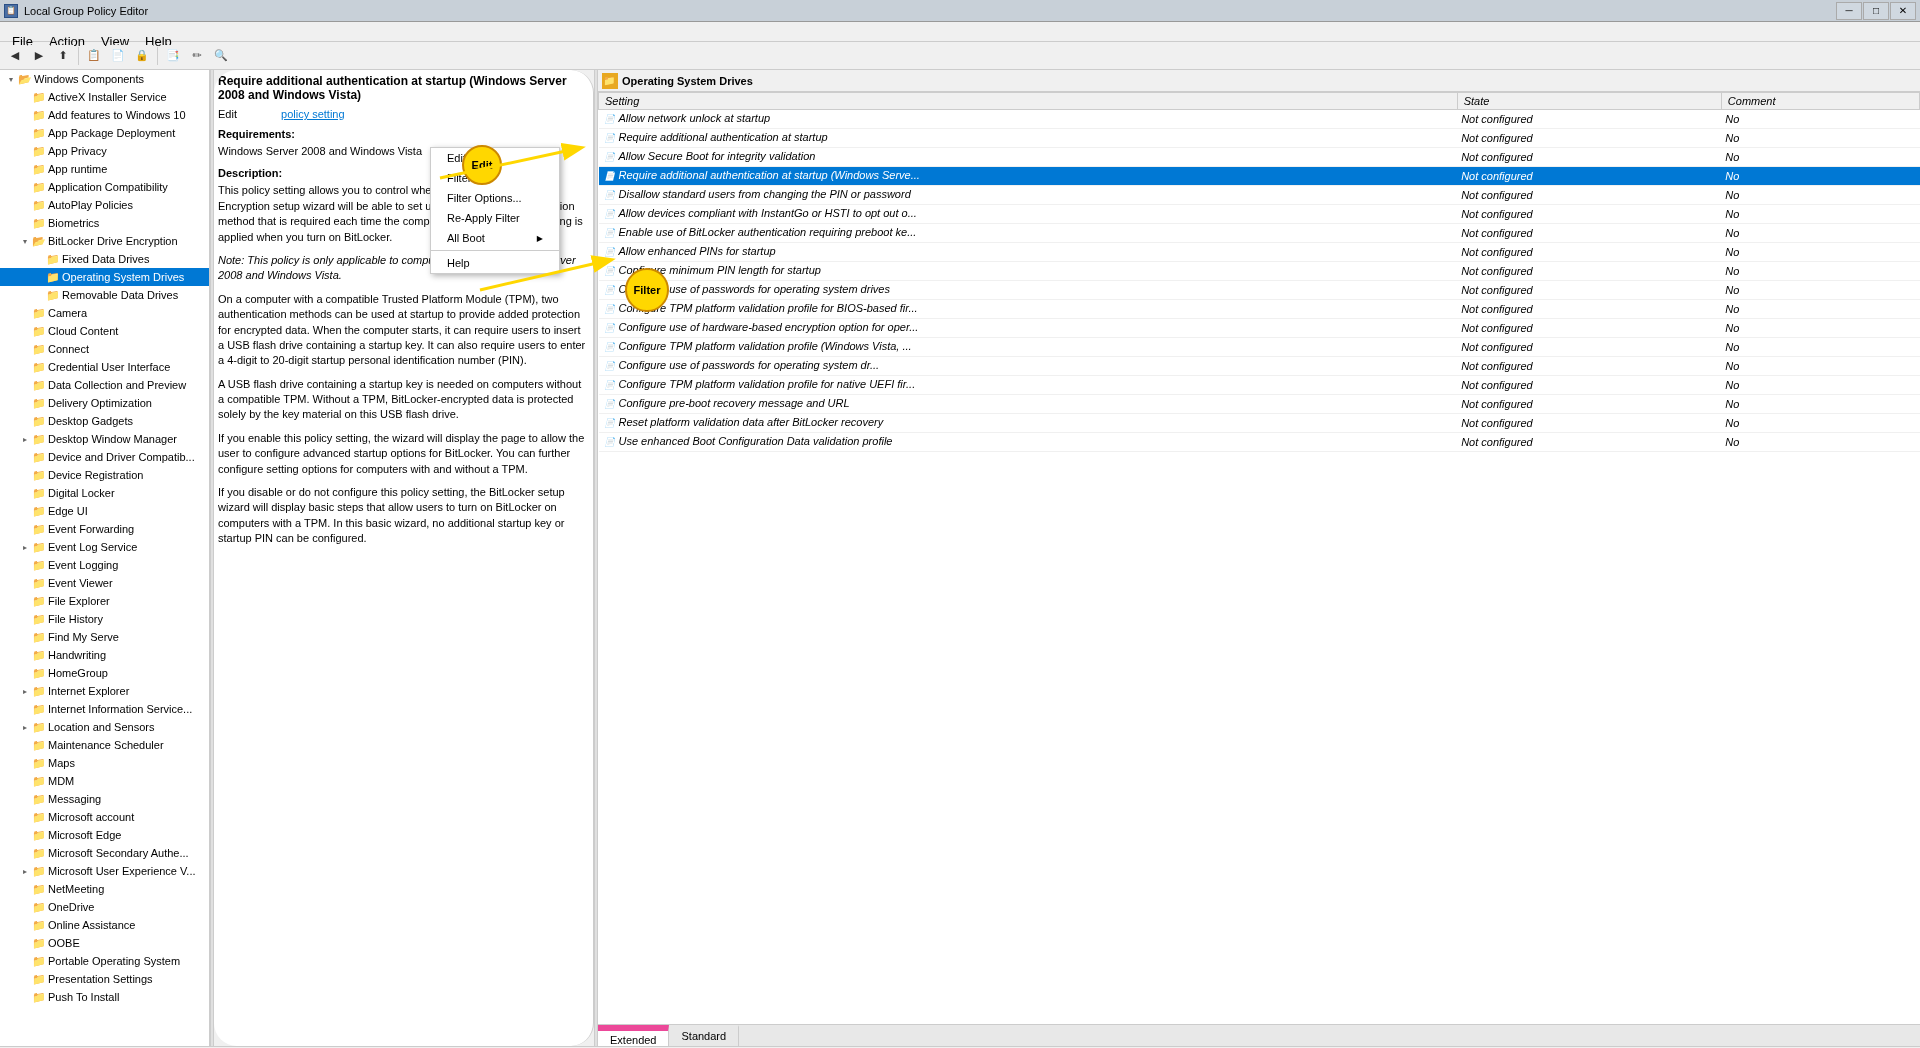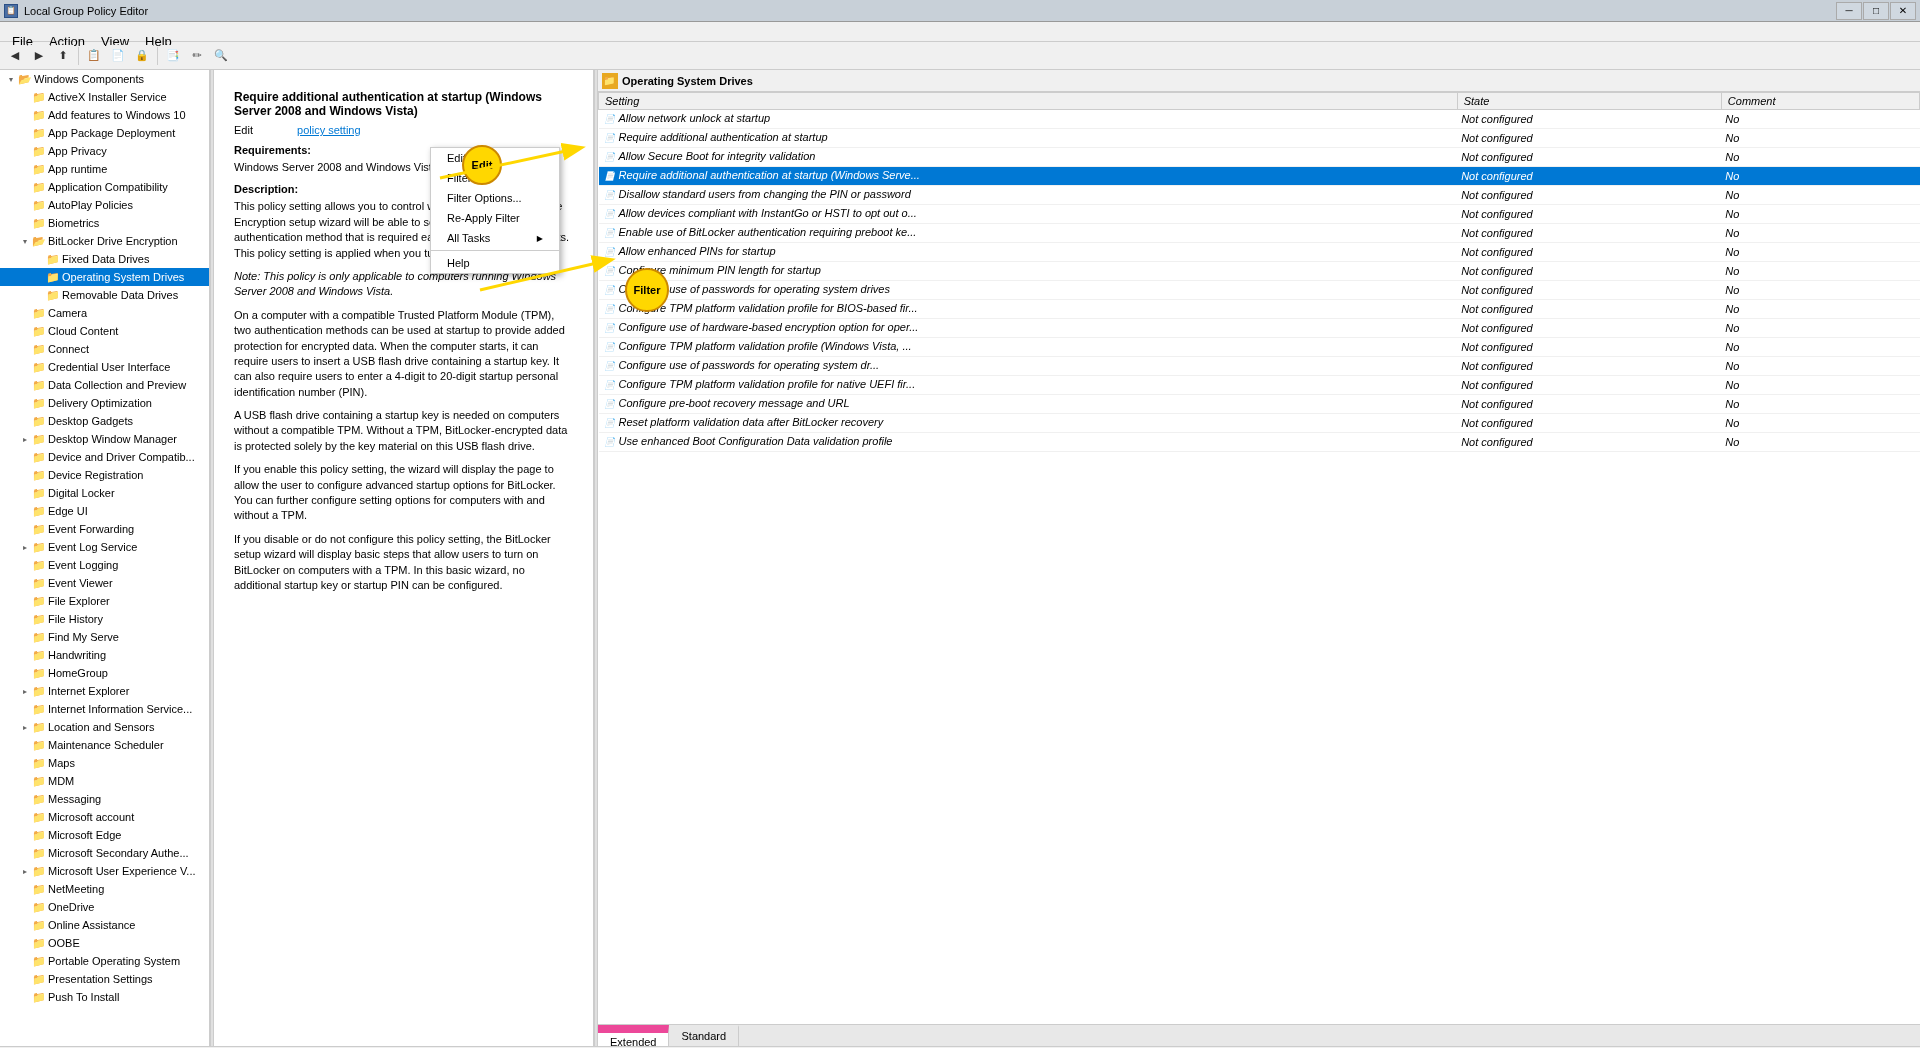--- a/index.html
+++ b/index.html
@@ -81,22 +81,23 @@
     .tree-icon { width: 14px; height: 14px; margin-right: 2px; flex-shrink: 0; font-size: 11px; color: #e8a820; display: flex; align-items: center; justify-content: center; }
     .tree-label { font-size: 11px; }
 
     
     .desc-panel {
       width: 380px;
       min-width: 380px;
       background: white;
       border-right: 1px solid #ccc;
       overflow-y: auto;
-      padding: 20px;
+      padding: 4px;
       font-size: 11px;
+      border-radius: 23px;
     }
     .desc-header { font-weight: bold; font-size: 12px; margin-bottom: 6px; }
     .desc-edit-link { color: #0078d4; cursor: pointer; text-decoration: underline; font-size: 11px; margin-left: 41px; }
     .desc-section { margin-top: 8px; font-weight: bold; }
     .desc-text { margin-top: 4px; line-height: 1.4; }
     .desc-note { margin-top: 8px; font-style: italic; line-height: 1.4; }
 
     
     .settings-panel {
       flex: 1;
@@ -151,21 +152,21 @@
     }
     .tab {
       padding: 3px 12px;
       font-size: 11px;
       cursor: pointer;
       border-right: 1px solid #ccc;
       border-top: 2px solid transparent;
     }
     .tab.active {
       background: white;
-      border-top: 8px solid #ec4899;
+      border-top: 6px solid #ec4899;
     }
 
     
     .context-menu {
       position: absolute;
       background: white;
       border: 1px solid #ccc;
       box-shadow: 2px 2px 6px rgba(0,0,0,0.3);
       z-index: 1000;
       min-width: 130px;
@@ -667,21 +668,21 @@
     <div class="context-menu-item">
       <span>Filter On</span>
     </div>
     <div class="context-menu-item">
       <span>Filter Options...</span>
     </div>
     <div class="context-menu-item">
       <span>Re-Apply Filter</span>
     </div>
     <div class="context-menu-item">
-      <span>All Tasks</span>
+      <span>All Boot</span>
       <span class="submenu-arrow">▶</span>
     </div>
     <div class="context-menu-sep"></div>
     <div class="context-menu-item">
       <span>Help</span>
     </div>
   </div>
 
 <div style="position:absolute; left:620px; top:158px; z-index:1002; pointer-events:none;">
 

